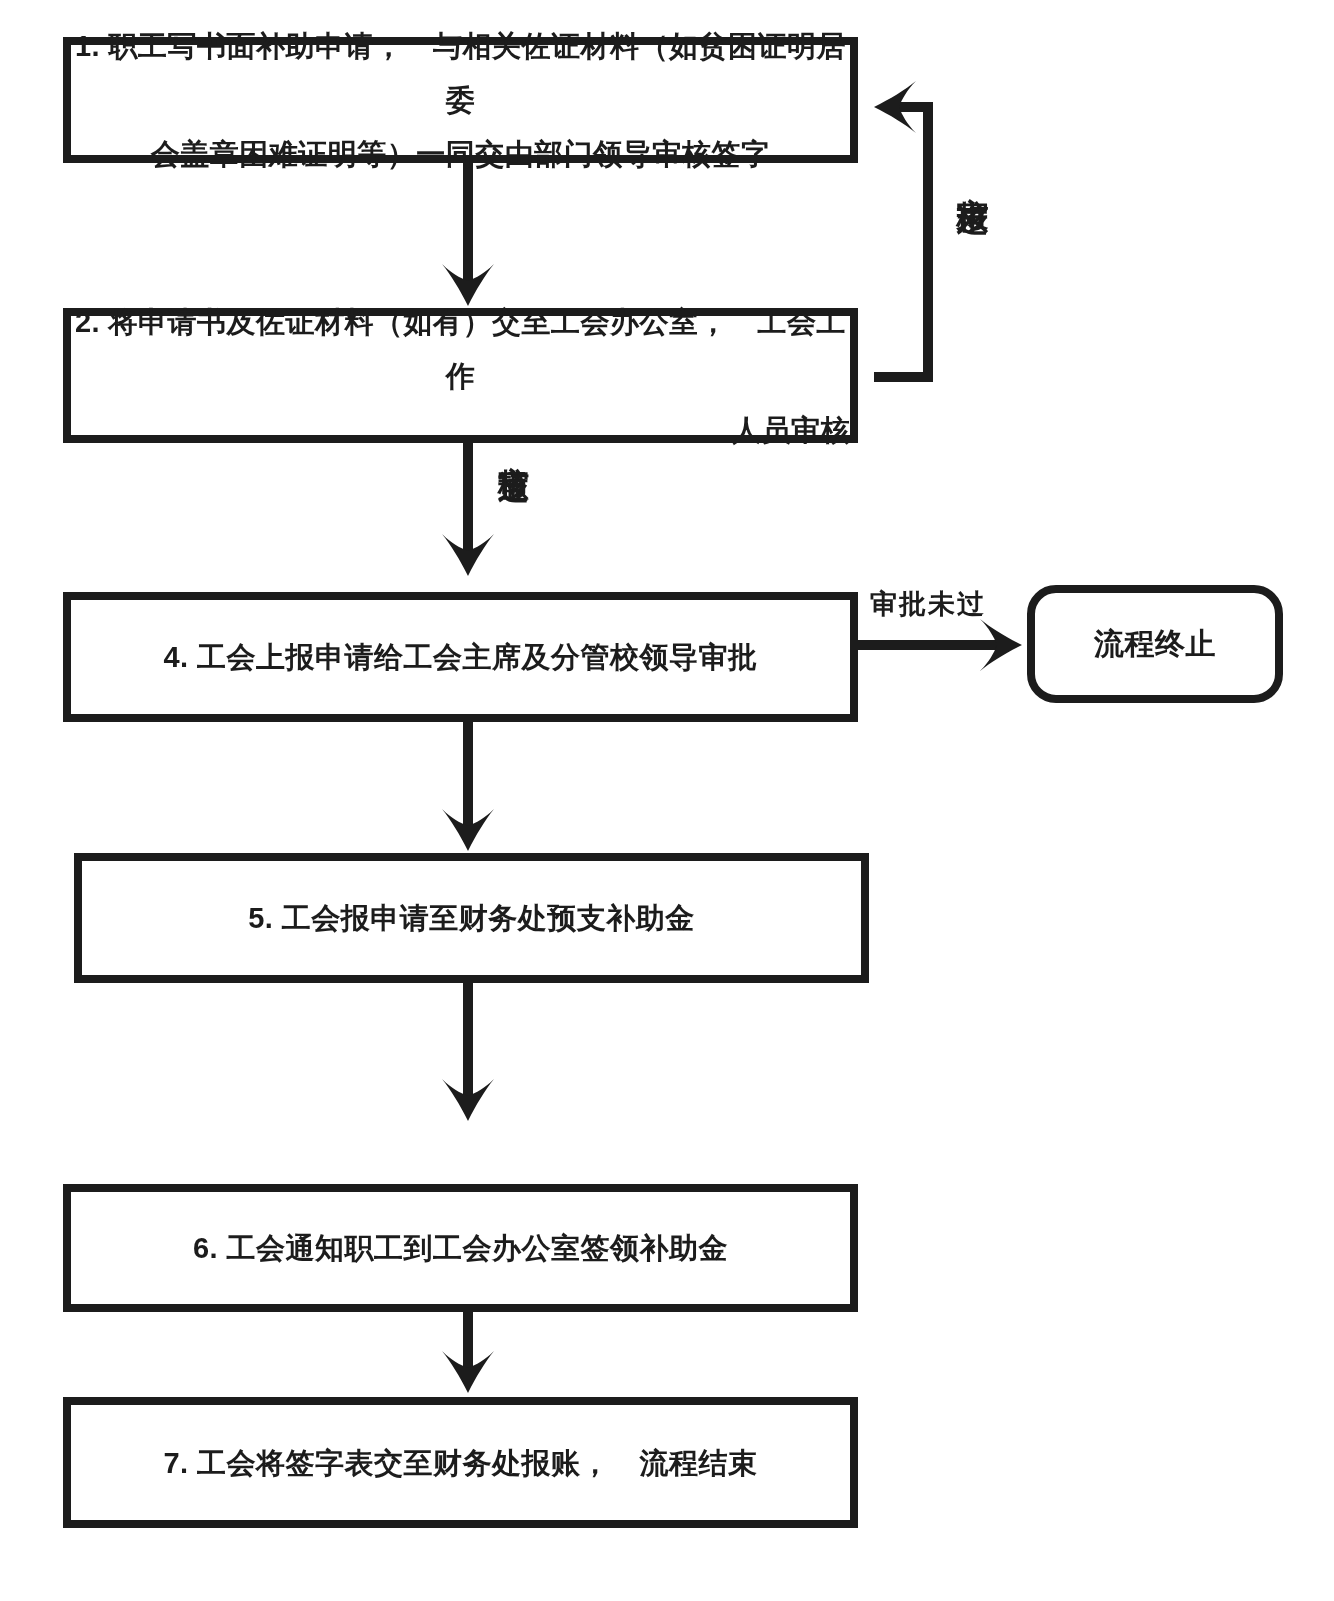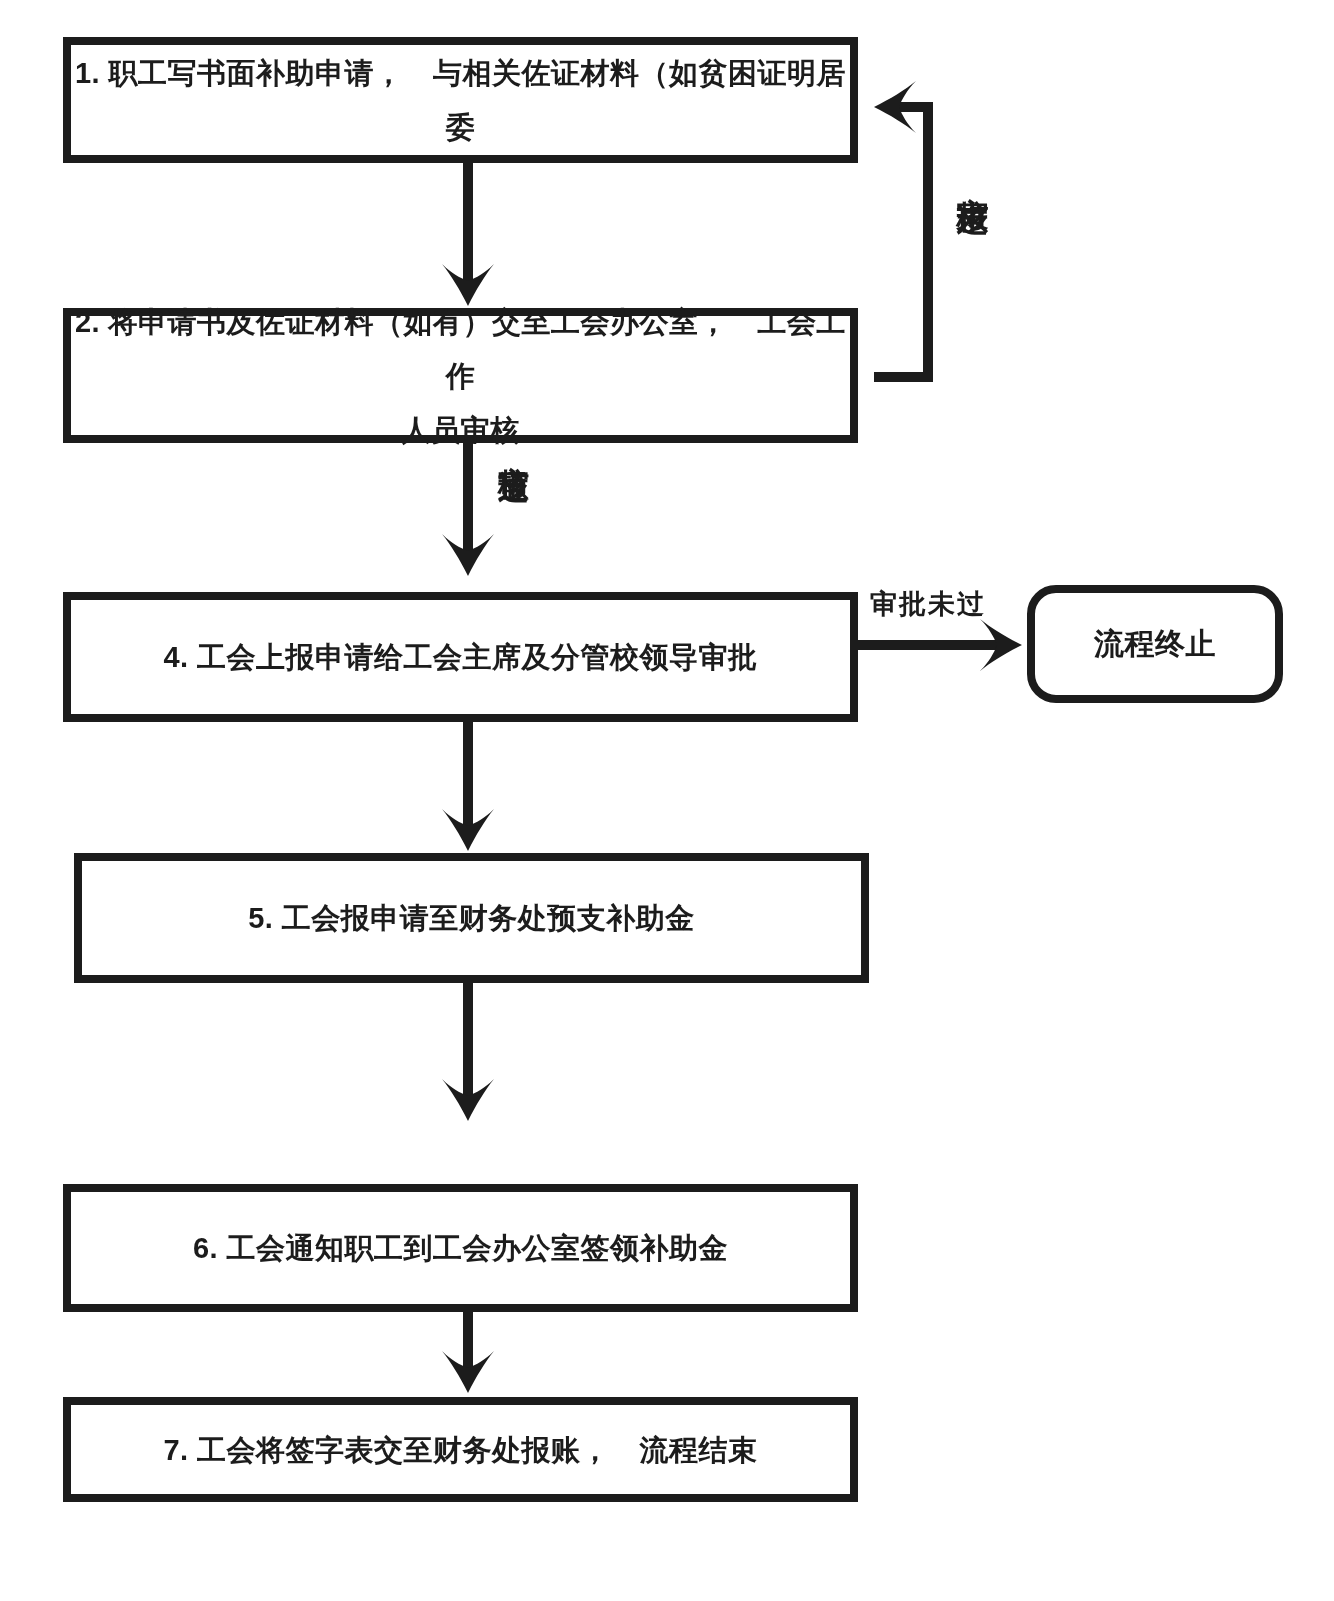--- a/index.html
+++ b/index.html
@@ -9,25 +9,25 @@
   }
   .connectors{position:absolute;left:0;top:0;width:1334px;height:1601px;}
   .node{
     position:absolute;box-sizing:border-box;
     border:8px solid #1c1c1c;background:#ffffff;
     display:flex;flex-direction:column;justify-content:center;align-items:center;
     text-align:center;font-size:29px;font-weight:700;line-height:54px;
     letter-spacing:0.5px;
   }
   .node-step1{left:63px;top:37px;width:795px;height:126px;}
-  .node-step2{left:63px;top:308px;width:795px;height:135px;}
+  .node-step2{left:63px;top:308px;width:795px;height:135px;align-items:flex-end;}
   .node-step4{left:63px;top:592px;width:795px;height:130px;}
   .node-step5{left:63px;top:853px;width:795px;height:130px;margin-left:11px;}
   .node-step6{left:63px;top:1184px;width:795px;height:128px;}
-  .node-step7{left:63px;top:1397px;width:795px;height:105px;}
+  .node-step7{left:63px;top:1397px;width:795px;height:131px;}
   .node-terminate{left:1027px;top:585px;width:256px;height:118px;font-size:30px;border-radius:29px;}
   .vlabel{
     position:absolute;writing-mode:vertical-rl;text-orientation:upright;
     font-weight:700;letter-spacing:2px;white-space:nowrap;
   }
   .vlabel-review-fail{left:951px;top:172px;font-size:32px;}
   .vlabel-review-pass{left:492px;top:441px;font-size:31px;}
   .hlabel-approve-fail{
     position:absolute;left:870px;top:586px;font-size:27px;font-weight:700;
     letter-spacing:2px;white-space:nowrap;
@@ -54,20 +54,21 @@
       <path d="M468,851 C460,835 451,820 442,809 C451,818 460,823 468,826 C476,823 485,818 494,809 C485,820 476,835 468,851 Z"></path>
       <path d="M468,1121 C460,1105 451,1090 442,1079 C451,1088 460,1093 468,1096 C476,1093 485,1088 494,1079 C485,1090 476,1105 468,1121 Z"></path>
       <path d="M468,1393 C460,1377 451,1362 442,1351 C451,1360 460,1365 468,1368 C476,1365 485,1360 494,1351 C485,1362 476,1377 468,1393 Z"></path>
       <path d="M1022,645 C1006,637 991,628 980,619 C989,628 994,637 997,645 C994,653 989,662 980,671 C991,662 1006,653 1022,645 Z"></path>
       <path d="M874,107 C890,99 905,90 916,81 C907,90 902,99 899,107 C902,115 907,124 916,133 C905,124 890,115 874,107 Z"></path>
     </g>
   </svg>
 
   <div class="node node-step1">
     <div>1. 职工写书面补助申请，　与相关佐证材料（如贫困证明居委</div>
+    <div>会盖章困难证明等）一同交由部门领导审核签字</div>
   </div>
 
   <div class="node node-step2">
     <div>2. 将申请书及佐证材料（如有）交至工会办公室，　工会工作</div>
     <div>人员审核</div>
   </div>
 
   <div class="node node-step4">
     <div>4. 工会上报申请给工会主席及分管校领导审批</div>
   </div>

